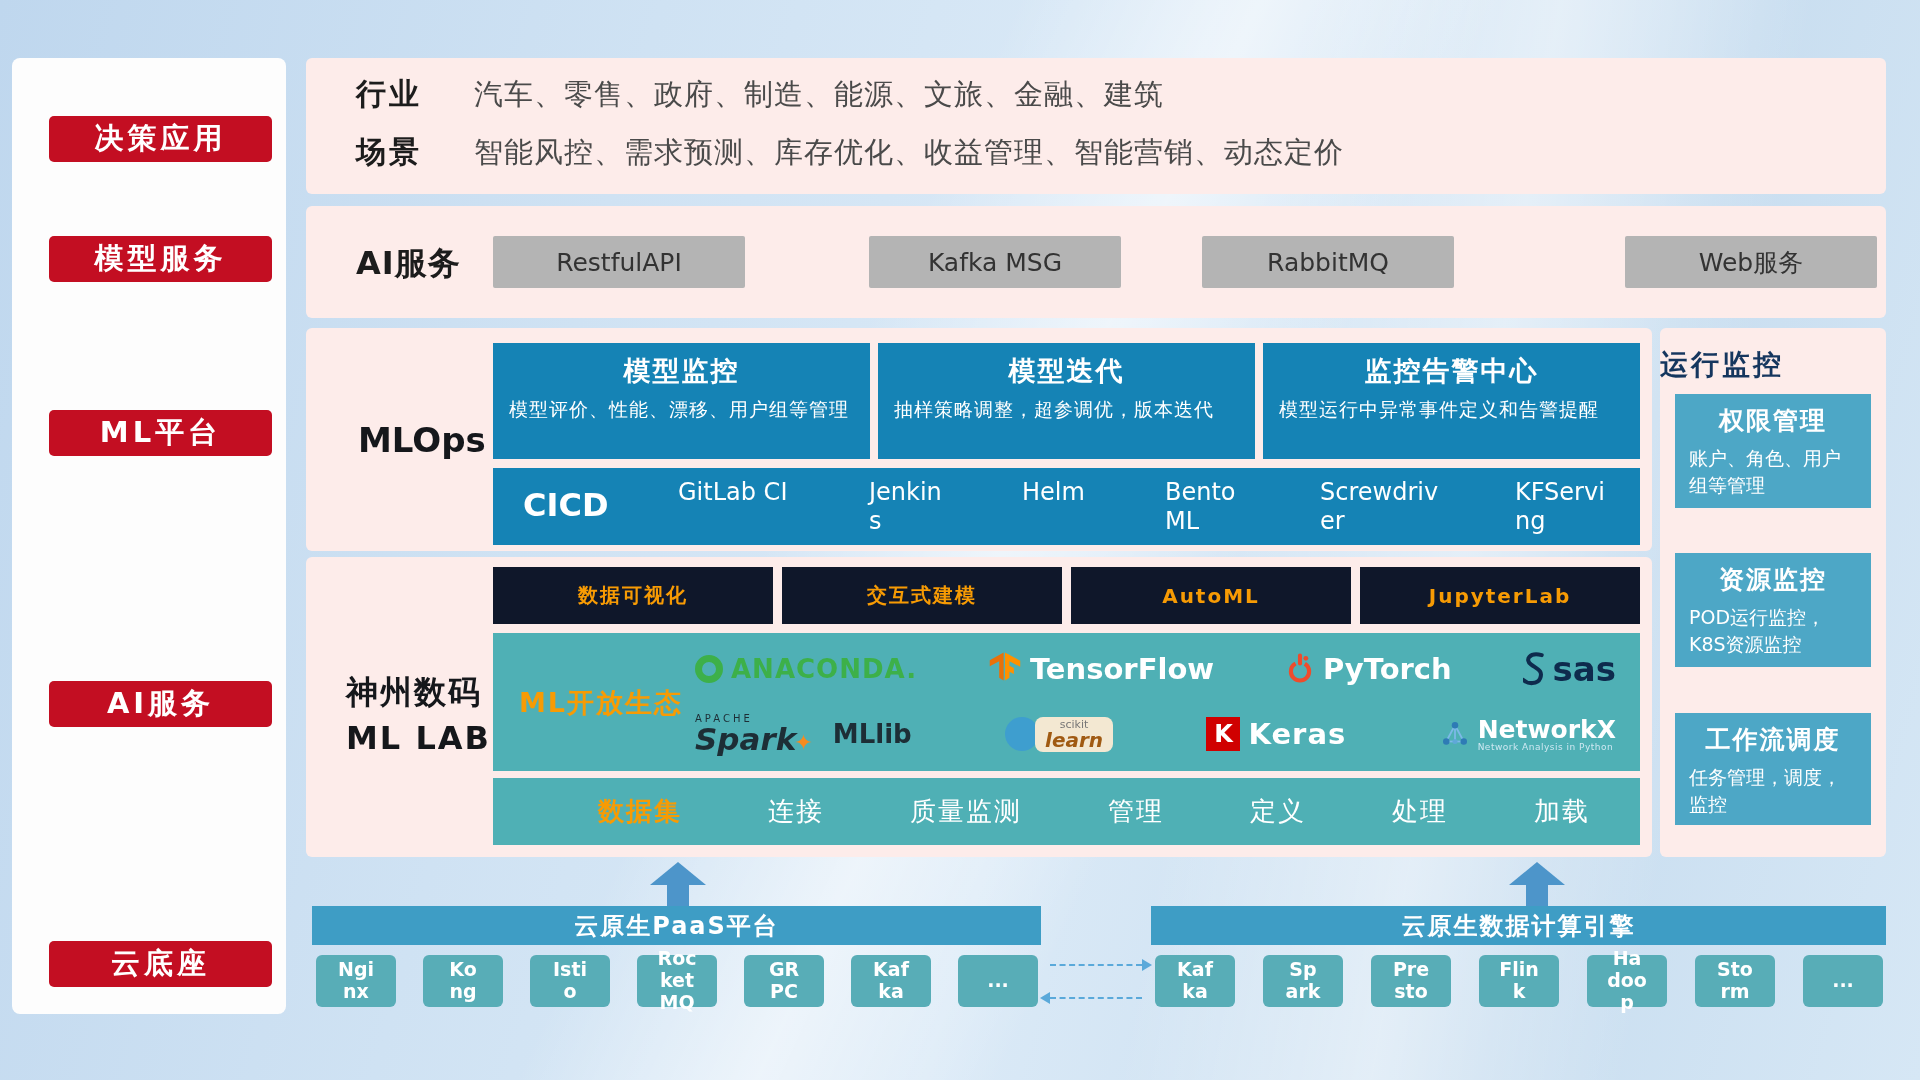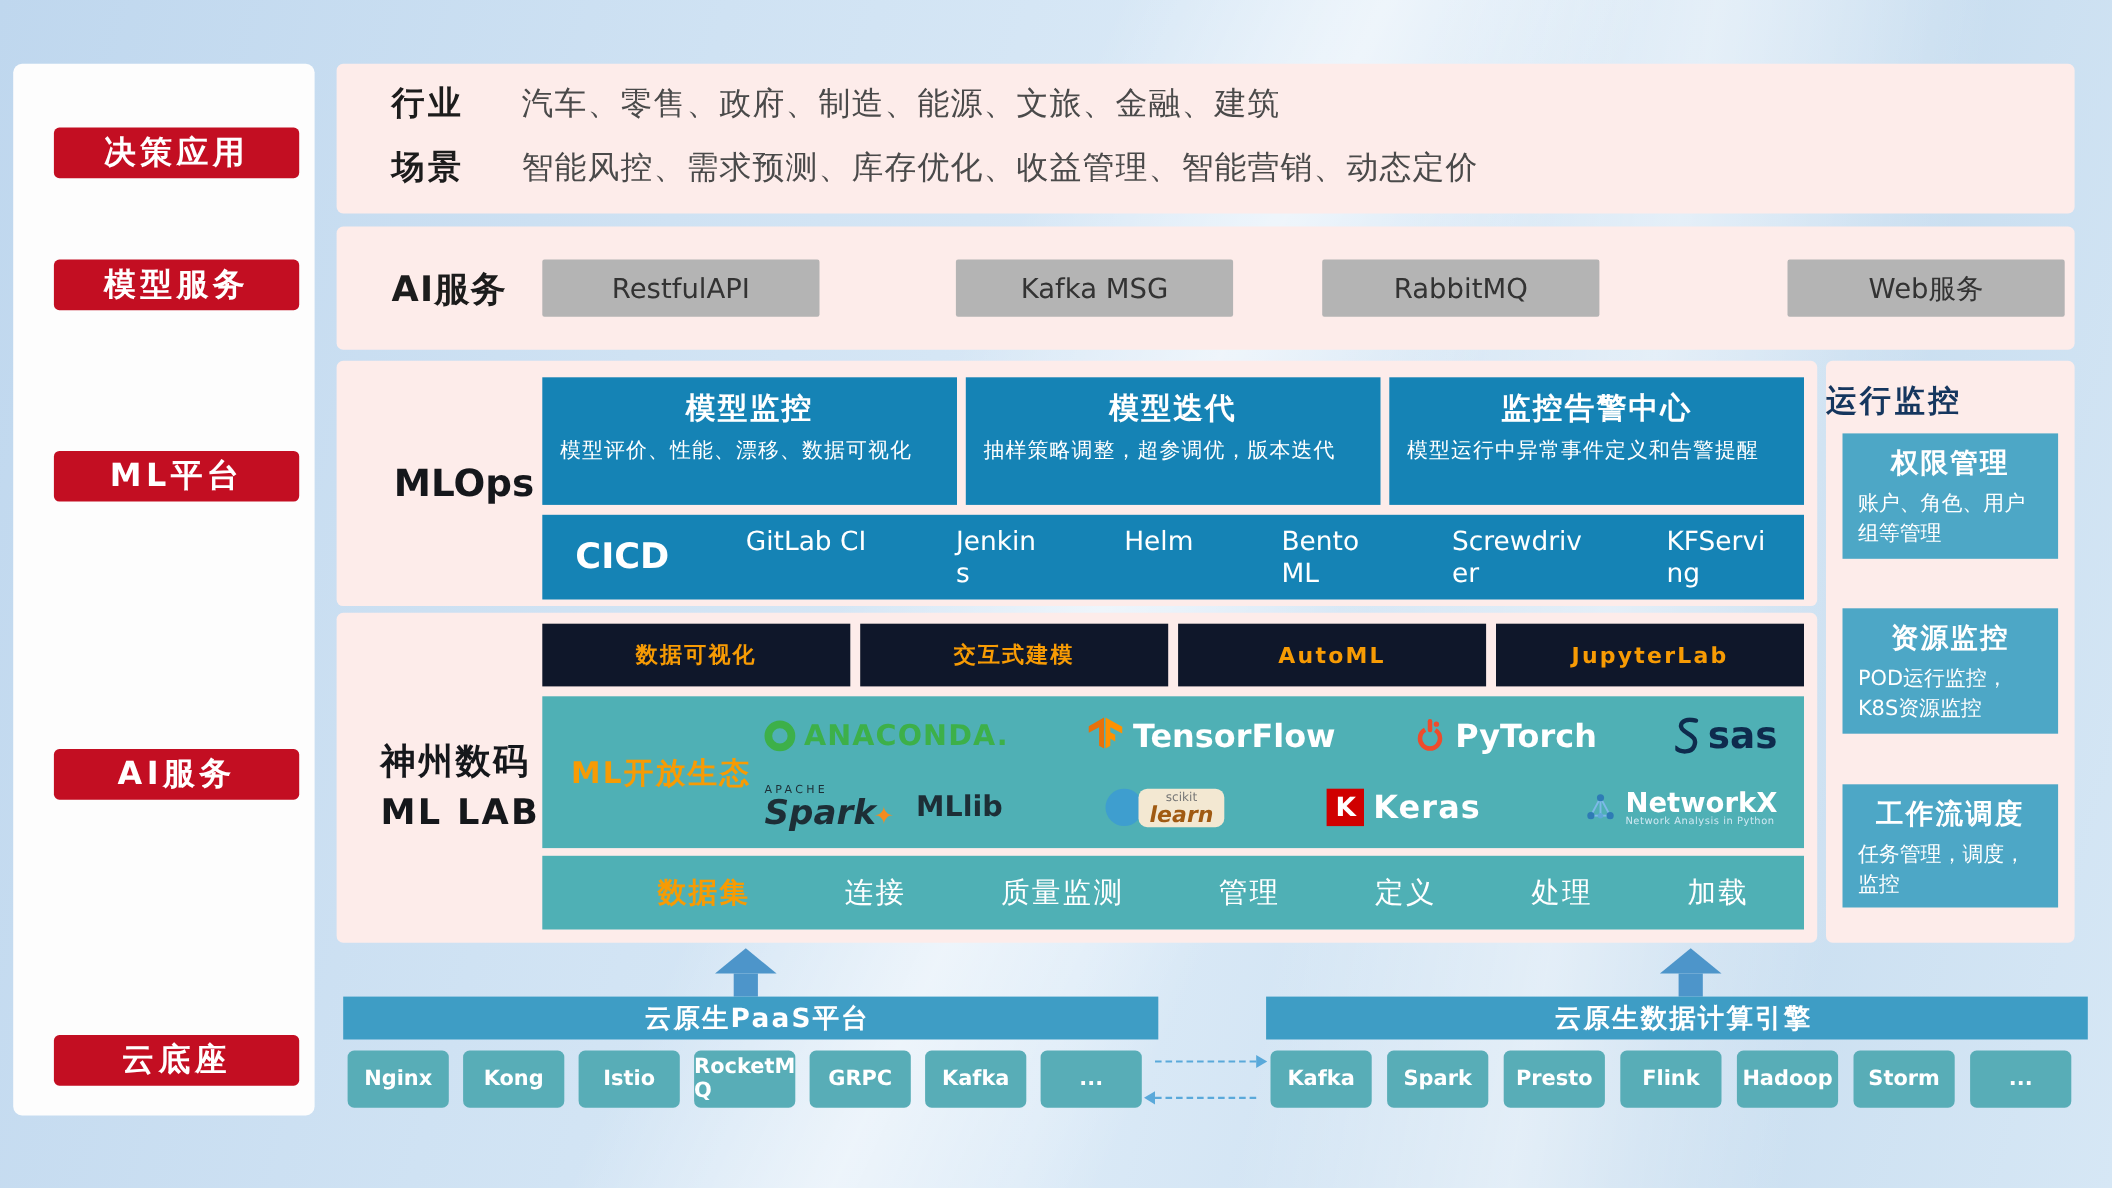--- a/index.html
+++ b/index.html
@@ -76,29 +76,29 @@
   .ds-label{color:#f79b04;font-weight:700;letter-spacing:2px;}
   .ds-it{letter-spacing:2px;}
   
   .rc-title{position:absolute;top:18px;width:100%;font-size:28px;font-weight:700;color:#15365e;letter-spacing:3px;}
   .rc-card{position:absolute;left:15px;width:196px;background:#4da7c6;color:#fff;}
   .rcc1{top:66px;height:114px}.rcc2{top:225px;height:114px}.rcc3{top:385px;height:112px}
   .rc-card .t{text-align:center;font-size:25px;font-weight:700;margin-top:10px;letter-spacing:2px;}
   .rc-card .d{font-size:19px;margin:8px 14px 0;line-height:1.4;}
   
   .bbar{position:absolute;top:906px;height:39px;background:#3e9dc5;color:#fff;font-size:24px;font-weight:700;
-    display:flex;align-items:center;justify-content:center;letter-spacing:2px;padding-left:12px;}
+    display:flex;align-items:center;justify-content:center;letter-spacing:2px;}
   .bbar-left{left:312px;width:729px;}
   .bbar-right{left:1151px;width:735px;}
   .pill-row{position:absolute;top:955px;display:flex;justify-content:space-between;}
   .pr-left{left:316px;width:722px;}
   .pr-right{left:1155px;width:728px;}
-  .pill{width:92px;height:52px;background:#58adb7;border-radius:6px;color:#fff;font-size:19px;font-weight:700;
-    display:flex;align-items:center;justify-content:center;text-align:left;word-break:break-all;line-height:1.15;
-    padding:0 0;box-sizing:border-box;}
+  .pill{width:80px;height:52px;background:#58adb7;border-radius:6px;color:#fff;font-size:19px;font-weight:700;
+    display:flex;align-items:center;justify-content:center;text-align:center;word-break:break-all;line-height:1.15;
+    padding:0 20px;box-sizing:border-box;}
   
   .up-arrow{position:absolute;width:0;height:0;border-left:28px solid transparent;border-right:28px solid transparent;border-bottom:23px solid #4d95ca;}
   .ua1{left:650px;top:862px}.ua2{left:1509px;top:862px}
   .up-stem{position:absolute;width:22px;height:21px;background:#4d95ca;}
   .us1{left:667px;top:885px}.us2{left:1526px;top:885px}
   .dash{position:absolute;width:92px;border-top:2px dashed #5aa9da;}
   .dash1{left:1050px;top:964px}.dash2{left:1050px;top:997px}
   .dash-head{position:absolute;width:0;height:0;border-top:6px solid transparent;border-bottom:6px solid transparent;}
   .dh1{left:1142px;top:959px;border-left:10px solid #5aa9da;}
   .dh2{left:1040px;top:992px;border-right:10px solid #5aa9da;}
@@ -132,21 +132,21 @@
     <div class="gray-btn gb1">RestfulAPI</div>
     <div class="gray-btn gb2">Kafka MSG</div>
     <div class="gray-btn gb3">RabbitMQ</div>
     <div class="gray-btn gb4">Web服务</div>
   </section>
 
   <section class="panel row3">
     <div class="mlops-label">MLOps</div>
     <div class="blue-card bc1">
       <div class="t">模型监控</div>
-      <div class="d">模型评价、性能、漂移、数据可视化</div>
+      <div class="d">模型评价、性能、漂移、用户组等管理</div>
     </div>
     <div class="blue-card bc2">
       <div class="t">模型迭代</div>
       <div class="d">抽样策略调整，超参调优，版本迭代</div>
     </div>
     <div class="blue-card bc3">
       <div class="t">监控告警中心</div>
       <div class="d">模型运行中异常事件定义和告警提醒</div>
     </div>
     <div class="cicd-bar">

